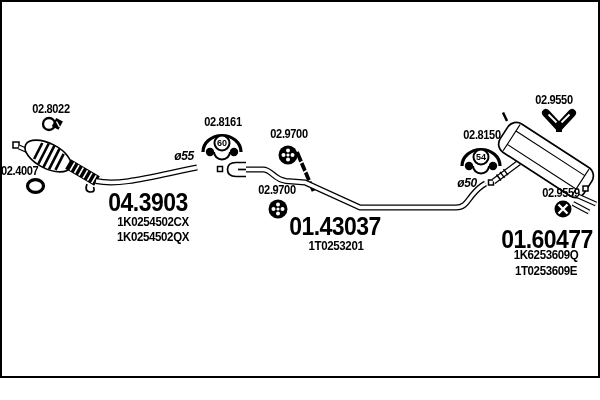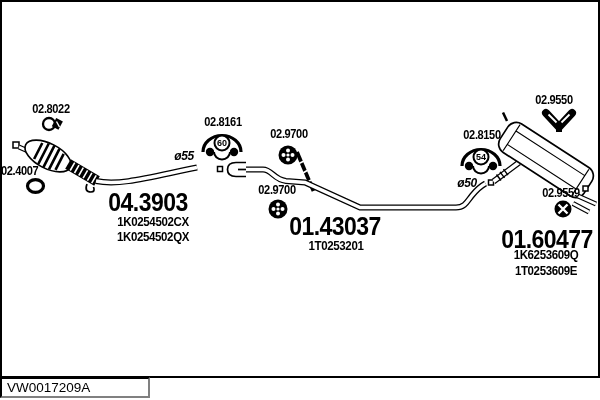--- a/index.html
+++ b/index.html
@@ -153,16 +153,13 @@
   <div class="lbl oe" style="left:336px;top:240px">1T0253201</div>
 
   <div class="lbl" style="left:554px;top:94px">02.9550</div>
   <div class="lbl" style="left:482px;top:129px">02.8150</div>
   <div class="lbl dia" style="left:467px;top:176px">ø50</div>
   <div class="lbl" style="left:561px;top:187px">02.9559</div>
   <div class="lbl big" style="left:547px;top:226px">01.60477</div>
   <div class="lbl oe" style="left:546px;top:249px">1K6253609Q</div>
   <div class="lbl oe" style="left:546px;top:265px">1T0253609E</div>
 
-  <div class="footer-box">
-    <span>VW0017209A</span>
-  </div>
 </div>
 
 </body></html>

